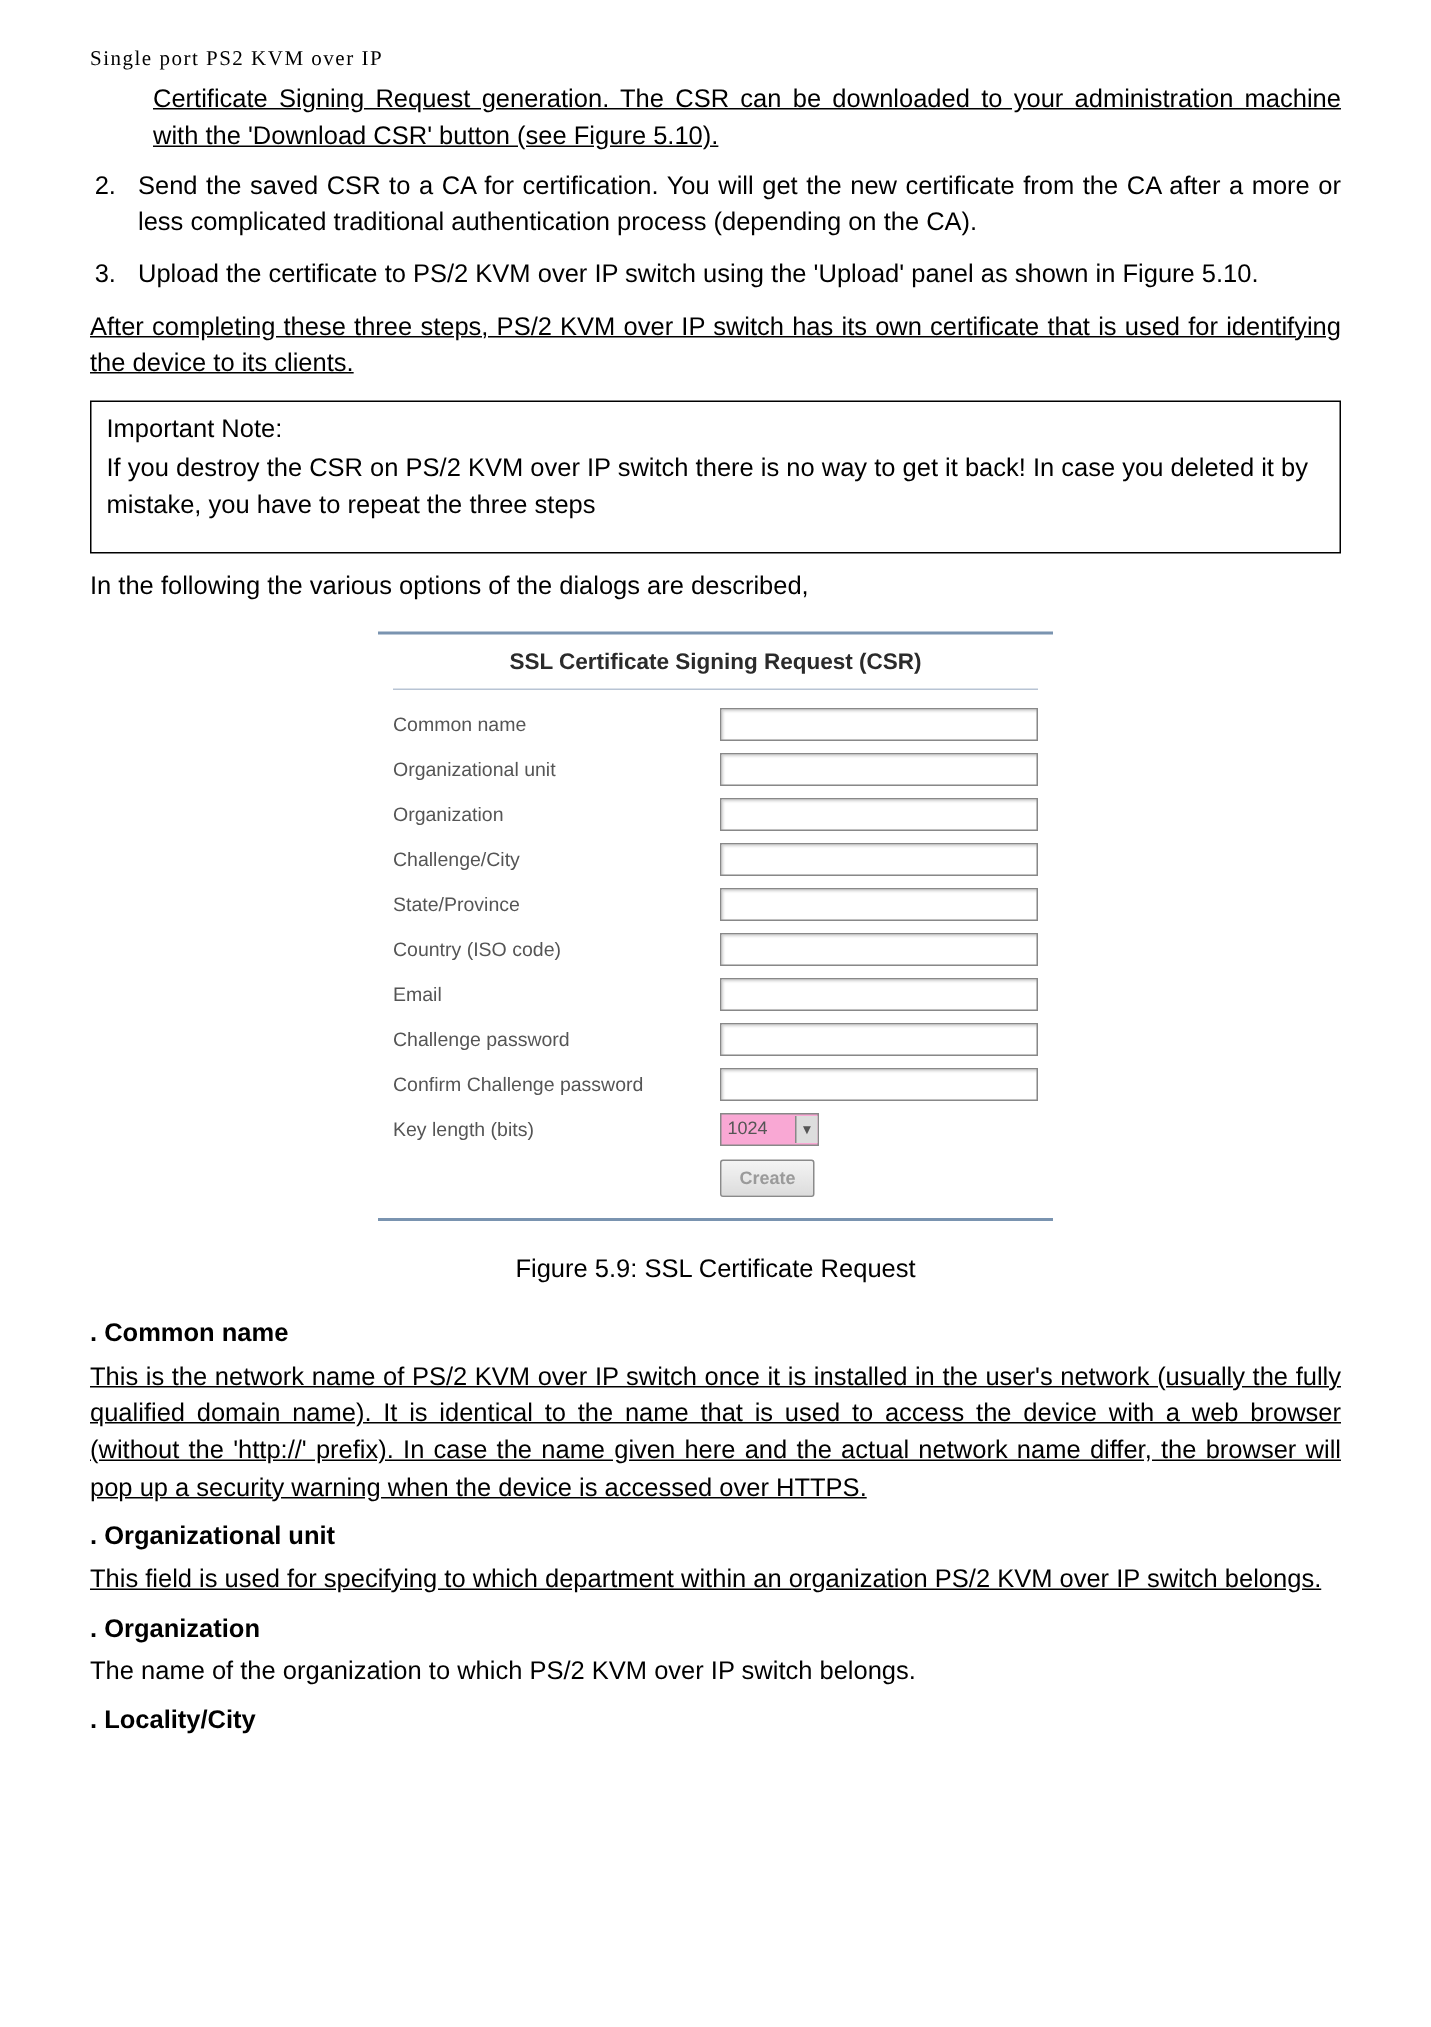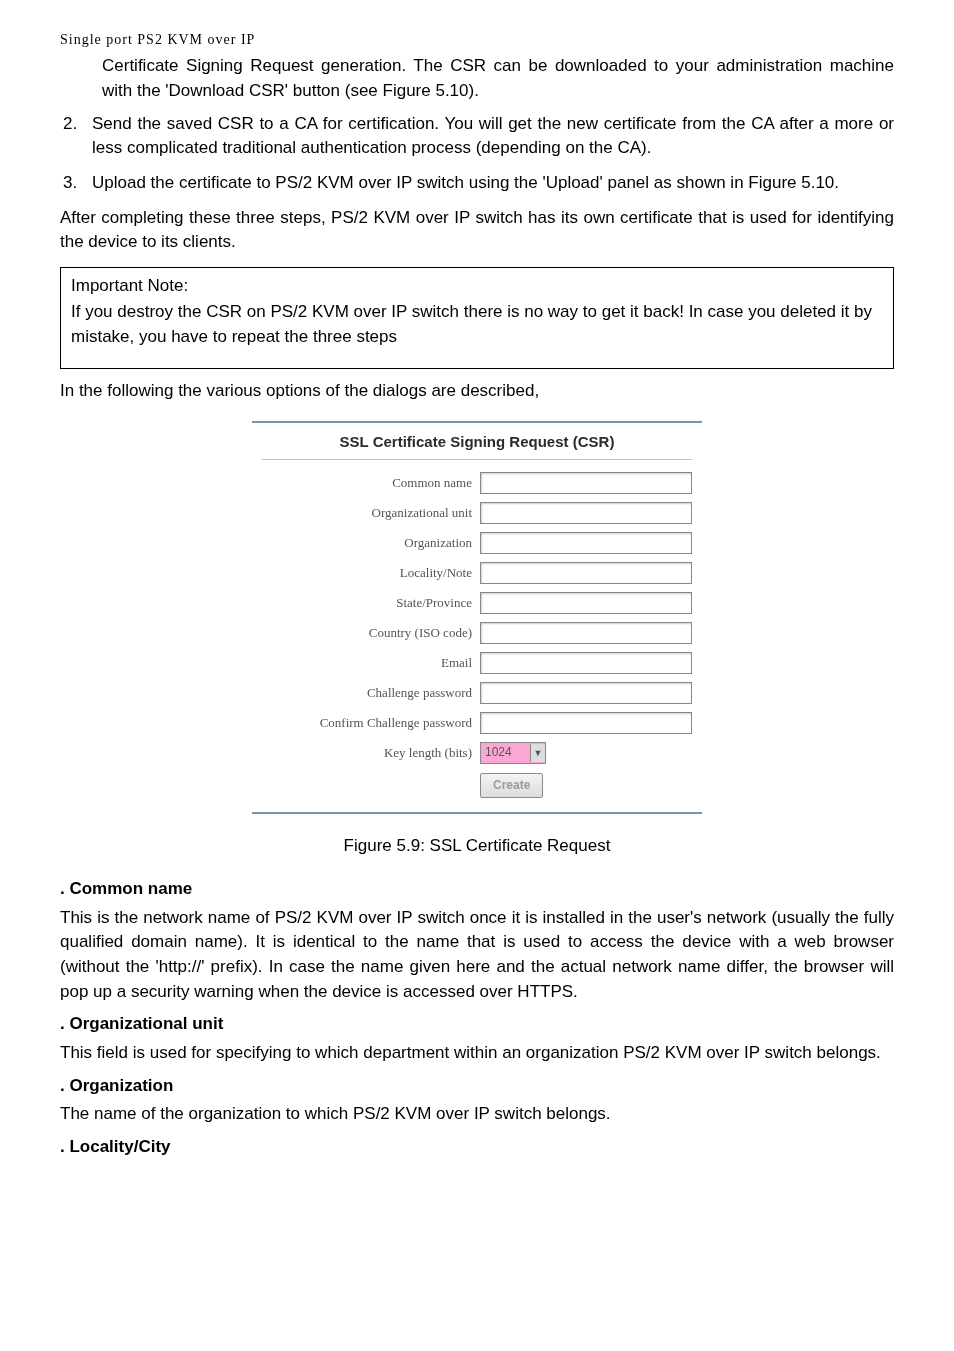--- a/index.html
+++ b/index.html
@@ -13,21 +13,21 @@
     width: 954px;
     box-sizing: border-box;
   }
   .header-right {
     text-align: left;
     font-family: "Times New Roman", serif;
     font-size: 14px;
     letter-spacing: 1px;
     margin-bottom: 2px;
   }
-  .justify { text-align: justify; }
+  .justify { text-align: justify; text-decoration: underline; }
   .indent-block { margin-left: 42px; }
   ol { padding-left: 22px; margin: 0; }
   ol li { margin-bottom: 10px; padding-left: 10px; text-align: justify; }
   .note-box {
     border: 1px solid #000;
     padding: 6px 18px 18px 10px;
     margin: 12px 0 10px 0;
   }
   .note-title { margin-bottom: 2px; }
   .form-wrap {
@@ -48,23 +48,21 @@
   }
   .form-row {
     display: flex;
     align-items: center;
     margin-bottom: 8px;
     font-size: 13px;
     color: #555;
   }
   .form-label {
     width: 210px;
-    text-align: right;
     padding-right: 8px;
-    font-family: Liberation Serif, serif;
   }
   .form-input {
     flex: 1;
     height: 20px;
     border: 1px solid #888;
     background: #fff;
     box-shadow: inset 1px 1px 2px rgba(0,0,0,0.2);
   }
   .form-select {
     width: 60px;
@@ -134,21 +132,21 @@
   </div>
   <div class="form-row">
     <div class="form-label">Organizational unit</div>
     <div class="form-input"></div>
   </div>
   <div class="form-row">
     <div class="form-label">Organization</div>
     <div class="form-input"></div>
   </div>
   <div class="form-row">
-    <div class="form-label">Locality/Note</div>
+    <div class="form-label">Challenge/City</div>
     <div class="form-input"></div>
   </div>
   <div class="form-row">
     <div class="form-label">State/Province</div>
     <div class="form-input"></div>
   </div>
   <div class="form-row">
     <div class="form-label">Country (ISO code)</div>
     <div class="form-input"></div>
   </div>

